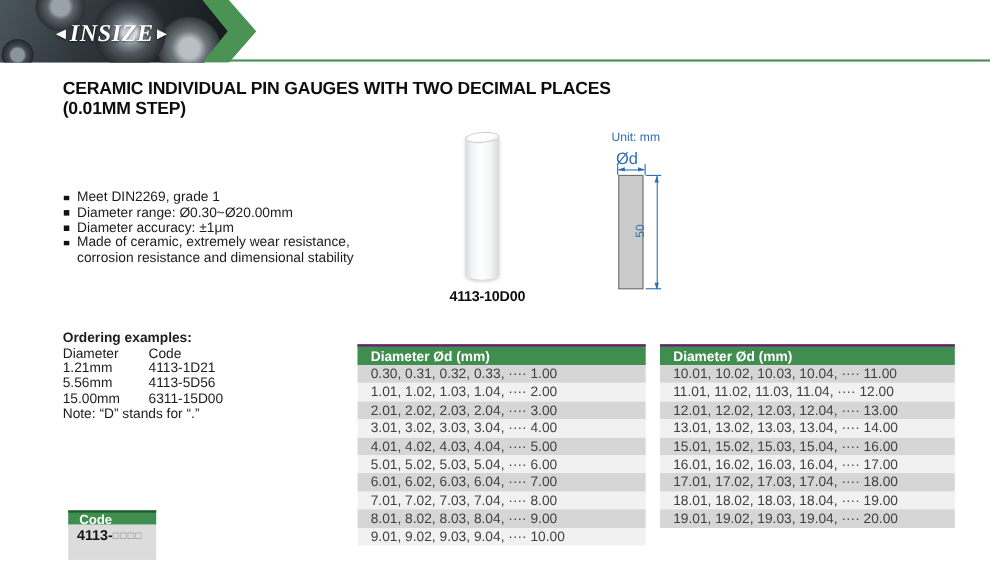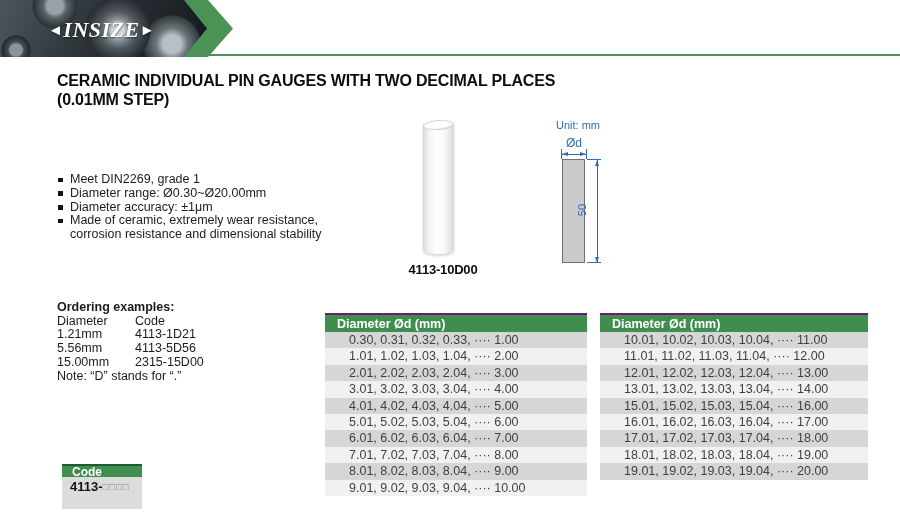--- a/index.html
+++ b/index.html
@@ -58,21 +58,21 @@
     position:absolute; left:0; top:0; width:31px; height:10px; border-radius:50%;
     background:radial-gradient(ellipse at 38% 38%, #ffffff 45%, #eef0f0 78%, #dcdfdf 100%);
     border:1px solid #cfd2d2; transform:rotate(-4deg);
   }
   .pin-caption { position:absolute; left:383px; top:262px; width:120px; text-align:center;
     font-size:13px; font-weight:bold; color:#0d0d0d; letter-spacing:-.2px; }
 
   
   .blue { color:#2f6eb5; }
   .unit-label { position:absolute; left:556px; top:119px; font-size:11px; }
-  .dd-label  { position:absolute; left:560px; top:136px; width:28px; text-align:center; font-size:12px; }
+  .dd-label  { position:absolute; left:560px; top:136px; width:28px; text-align:left; font-size:15px; }
   .profile-rect { position:absolute; left:562px; top:159px; width:23px; height:104px;
     background:#cbcbcb; border:1px solid #707070; }
   .dline { position:absolute; background:#2f6eb5; }
   .ext-v { width:1px; height:10px; top:149px; }
   .ext-h { height:1px; width:14px; left:587px; }
   .hdim { left:562px; top:154px; width:24px; height:1px; }
   .vdim { left:597px; top:160px; width:1px; height:103px; }
   .arrow { position:absolute; width:0; height:0; }
   .a-left  { border-top:2.5px solid transparent; border-bottom:2.5px solid transparent; border-right:6px solid #2f6eb5; }
   .a-right { border-top:2.5px solid transparent; border-bottom:2.5px solid transparent; border-left:6px solid #2f6eb5; }
@@ -89,21 +89,21 @@
   .orow span:first-child { width:78px; }
 
   
   .dtable { position:absolute; top:313px; }
   .t1 { left:325px; width:262px; }
   .t2 { left:600px; width:268px; }
   .thead {
     height:19px; line-height:19px; background:#3f8e4f; border-top:2px solid #701a75;
     color:#fff; font-weight:bold; font-size:12.5px; padding-left:12px;
   }
-  .trow { height:16.4px; line-height:16.4px; font-size:12.5px; color:#404040; padding-left:24px;
+  .trow { height:16.4px; line-height:16.4px; font-size:12.5px; color:#404040; padding-left:12px;
     white-space:nowrap; overflow:hidden; }
   .tbody .trow:nth-child(odd)  { background:#d6d6d6; }
   .tbody .trow:nth-child(even) { background:#f1f1f1; }
 
   
   .codebox { position:absolute; left:62px; top:464px; width:80px; }
   .codebox .chead { height:13px; line-height:13px; background:#3f8e4f; border-top:2px solid #1e5c2d;
     color:#fff; font-weight:bold; font-size:12px; padding-left:10px; }
   .codebox .crow { height:32px; line-height:19px; background:#dcdcdc; padding-left:8px;
     font-size:13px; font-weight:bold; color:#141414; white-space:nowrap; }
@@ -162,21 +162,21 @@
     <div class="orow">
       <span>1.21mm</span>
       <span>4113-1D21</span>
     </div>
       <div class="orow">
       <span>5.56mm</span>
       <span>4113-5D56</span>
     </div>
       <div class="orow">
       <span>15.00mm</span>
-      <span>2315-15D00</span>
+      <span>6311-15D00</span>
     </div>
     <div>Note: “D”  stands for “.”</div>
   </div>
 
   <div class="dtable t1">
     <div class="thead">Diameter Ød (mm)</div>
     <div class="tbody">
       <div class="trow">0.30, 0.31, 0.32, 0.33, ···· 1.00</div>
         <div class="trow">1.01, 1.02, 1.03, 1.04, ···· 2.00</div>
         <div class="trow">2.01, 2.02, 2.03, 2.04, ···· 3.00</div>

